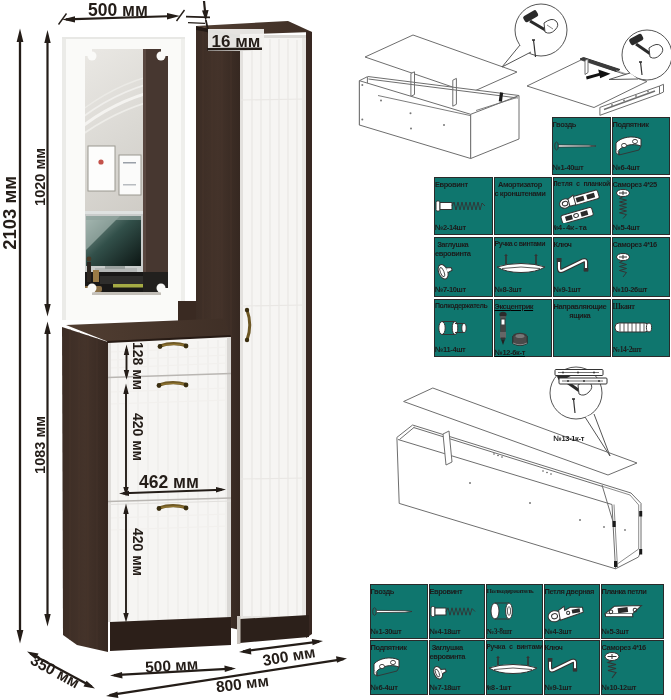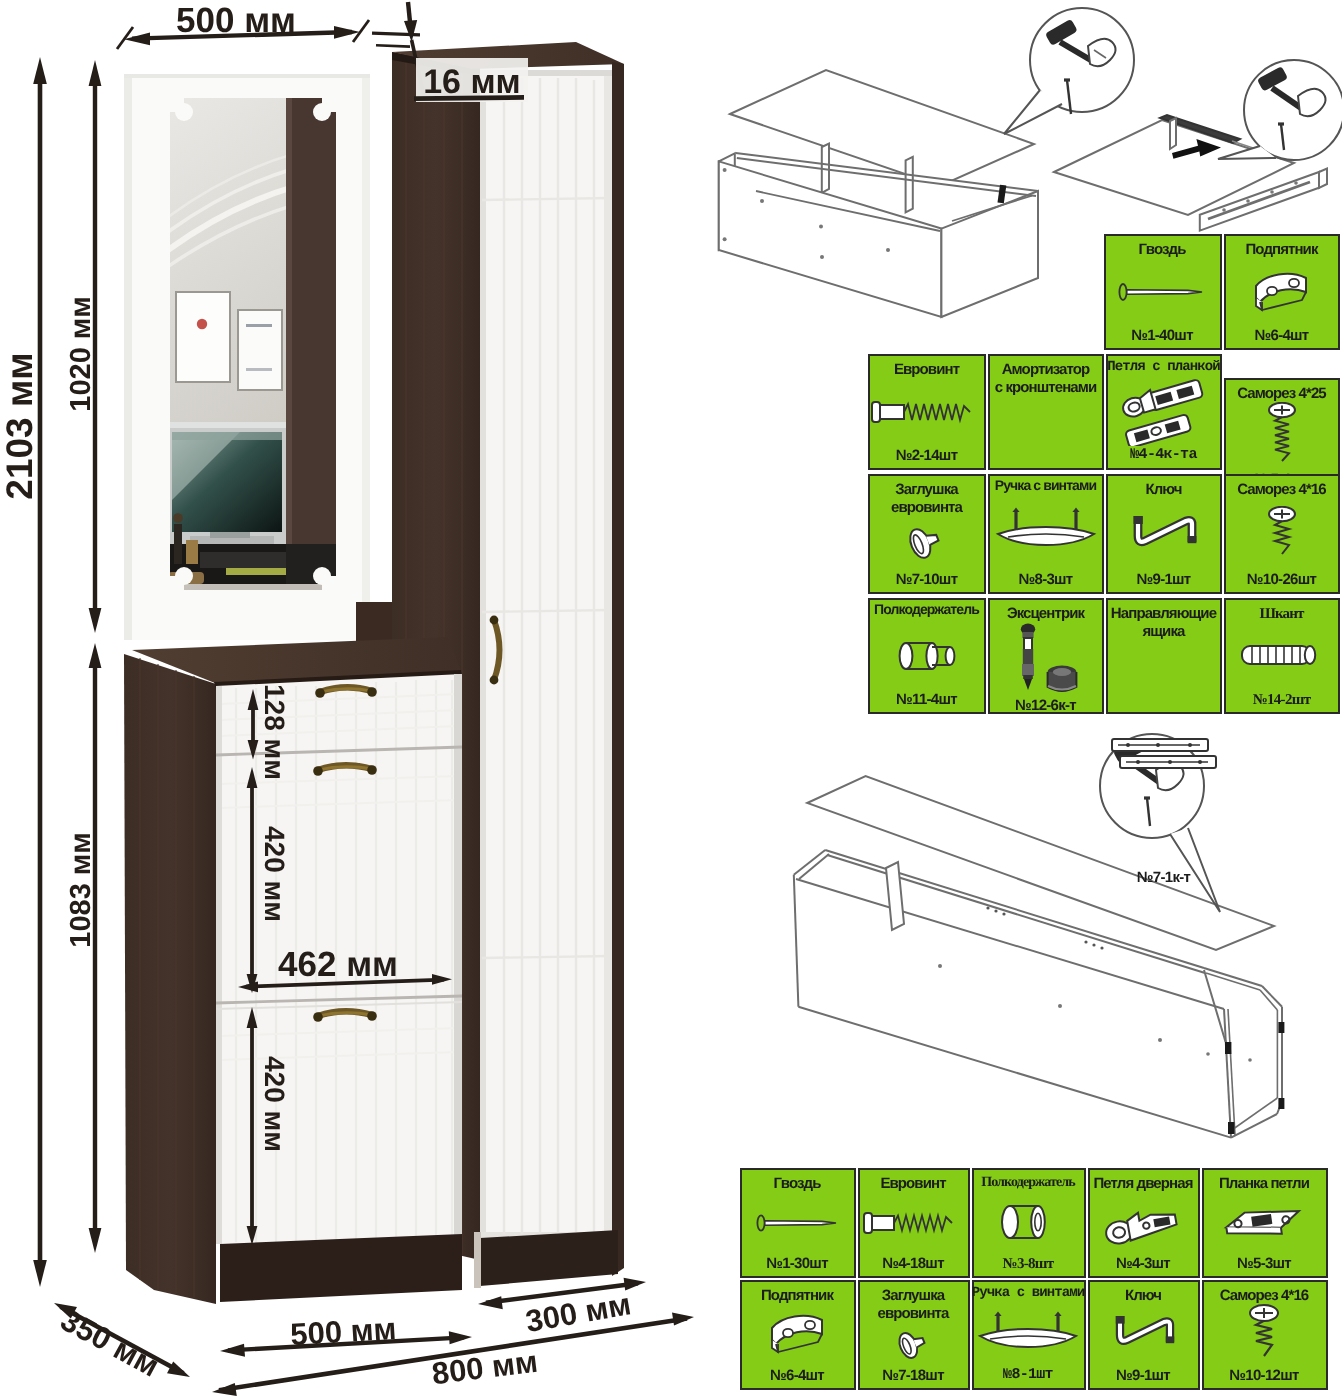--- a/index.html
+++ b/index.html
@@ -1,21 +1,21 @@
 <!DOCTYPE html>
 <html><head>
 <meta charset="utf-8">
 <style>
 html,body{margin:0;padding:0;background:#ffffff;}
 #page{position:relative;width:671px;height:700px;background:#ffffff;overflow:hidden;
   font-family:"Liberation Sans",sans-serif;}
 #art{position:absolute;left:0;top:0;}
 .tbl{position:absolute;}
-.cell{position:absolute;border:1px solid #2a2a2a;background:#84cc16;box-sizing:border-box;
-  display:flex;flex-direction:column;align-items:center;justify-content:space-between;}
+.cell{position:absolute;border:1px solid #2a2a2a;background:#0f766e;box-sizing:border-box;
+  display:flex;flex-direction:column;align-items:flex-start;justify-content:space-between;}
 .cell .t{font-size:7.5px;font-weight:700;color:#1c1c1c;text-align:center;line-height:1.2;
   letter-spacing:-0.45px;padding-top:2px;white-space:nowrap;}
 .cell .q{font-size:7.5px;font-weight:700;color:#1c1c1c;letter-spacing:-0.35px;padding-bottom:2px;white-space:nowrap;}
 .cell .ic{flex:1;display:flex;align-items:center;justify-content:center;}
 </style>
 </head>
 <body>
 <div id="page">
 <svg id="art" width="671" height="700" viewBox="0 0 671 700" xmlns="http://www.w3.org/2000/svg">
 <defs>
@@ -548,21 +548,21 @@
               <rect x="7" y="22" width="32" height="8.5" rx="2" fill="#fff" stroke="#333"></rect>
               <rect x="11" y="24" width="7" height="4.6" fill="#2a2a2a"></rect>
               <rect x="27" y="24" width="7" height="4.6" fill="#2a2a2a"></rect>
               <ellipse cx="22" cy="26" rx="2.4" ry="1.9" fill="none" stroke="#333"></ellipse>
             </g>
   </svg>
         </div>
   <div class="q">№4-4к-та</div>
  </div>
 
- <div class="cell" style="left:611.5px;top:176.5px;width:58.5px;height:58.5px;margin-top:12px;">
+ <div class="cell" style="left:611.5px;top:176.5px;width:58.5px;height:58.5px;">
   <div class="t">Саморез 4*25</div>
   <div class="ic">
           <svg width="20" height="33">
             <ellipse cx="10" cy="4" rx="6.5" ry="3.6" fill="#fff" stroke="#333"></ellipse>
             <line x1="6" y1="4" x2="14" y2="4" stroke="#333"></line>
             <line x1="10" y1="1.8" x2="10" y2="6.2" stroke="#333"></line>
             <polyline points="10,7.6 6.5,9.4 13.5,11.2 6.5,13 13.5,14.8 6.5,16.6 13.5,18.4 6.5,20.2 13.5,22 6.5,23.8 13.5,25.6 10,29.5" fill="none" stroke="#333" stroke-width="1"></polyline>
           </svg>
         </div>
   <div class="q">№5-4шт</div>
@@ -632,21 +632,21 @@
             <line x1="7" y1="17.5" x2="20" y2="17.5" stroke="#333"></line>
             <ellipse cx="20" cy="11" rx="2.8" ry="6.5" fill="#fff" stroke="#333"></ellipse>
             <line x1="20" y1="6.5" x2="29" y2="6.5" stroke="#333"></line>
             <line x1="20" y1="15.5" x2="29" y2="15.5" stroke="#333"></line>
             <ellipse cx="29" cy="11" rx="2.2" ry="4.5" fill="#fff" stroke="#333"></ellipse>
           </svg>
         </div>
   <div class="q">№11-4шт</div>
  </div>
 
- <div class="cell" style="left:493.5px;top:299px;width:58.5px;height:58px;">
+ <div class="cell" style="left:493.5px;top:299px;width:58.5px;height:58px;text-decoration:underline;">
   <div class="t">Эксцентрик</div>
   <div class="ic">
           <svg width="34" height="37">
             <ellipse cx="8" cy="3.6" rx="3.6" ry="2.8" fill="#2a2a2a"></ellipse>
             <rect x="5.2" y="5" width="5.6" height="3" fill="#555"></rect>
             <rect x="6" y="8" width="4" height="12" fill="#fff" stroke="#333"></rect>
             <rect x="5.4" y="13.5" width="5.2" height="8" fill="#444"></rect>
             <rect x="5" y="21" width="6" height="6" fill="#666"></rect>
             <rect x="5.6" y="26.5" width="4.8" height="2" fill="#333"></rect>
             <path d="M6,28.5 L8,34 L10,28.5 Z" fill="#222"></path>
@@ -668,21 +668,21 @@
             <circle cx="9" cy="4.5" r="1" fill="#333"></circle>
             <circle cx="24" cy="4.5" r="1" fill="#333"></circle>
             <circle cx="40" cy="4.5" r="1" fill="#333"></circle>
             <rect x="5" y="10" width="48" height="6" rx="1" fill="#fff" stroke="#333"></rect>
             <line x1="8" y1="13" x2="49" y2="13" stroke="#333" stroke-width="0.7"></line>
             <circle cx="14" cy="13" r="1" fill="#333"></circle>
             <circle cx="30" cy="13" r="1" fill="#333"></circle>
             <circle cx="45" cy="13" r="1" fill="#333"></circle>
           </svg>
         </div>
-  <div class="q">№7-1к-т</div>
+  <div class="q">№13-1к-т</div>
  </div>
 
  <div class="cell" style="left:611.5px;top:299px;width:58.5px;height:58px;font-family:Liberation Serif, serif;">
   <div class="t">Шкант</div>
   <div class="ic">
           <svg width="44" height="16">
             <rect x="2" y="3" width="34" height="9" rx="4" fill="#fff" stroke="#333"></rect>
             <ellipse cx="36" cy="7.5" rx="2.6" ry="4.5" fill="#fff" stroke="#333"></ellipse>
             <g stroke="#333" stroke-width="0.8">
               <line x1="7" y1="3.4" x2="7" y2="11.6"></line>

